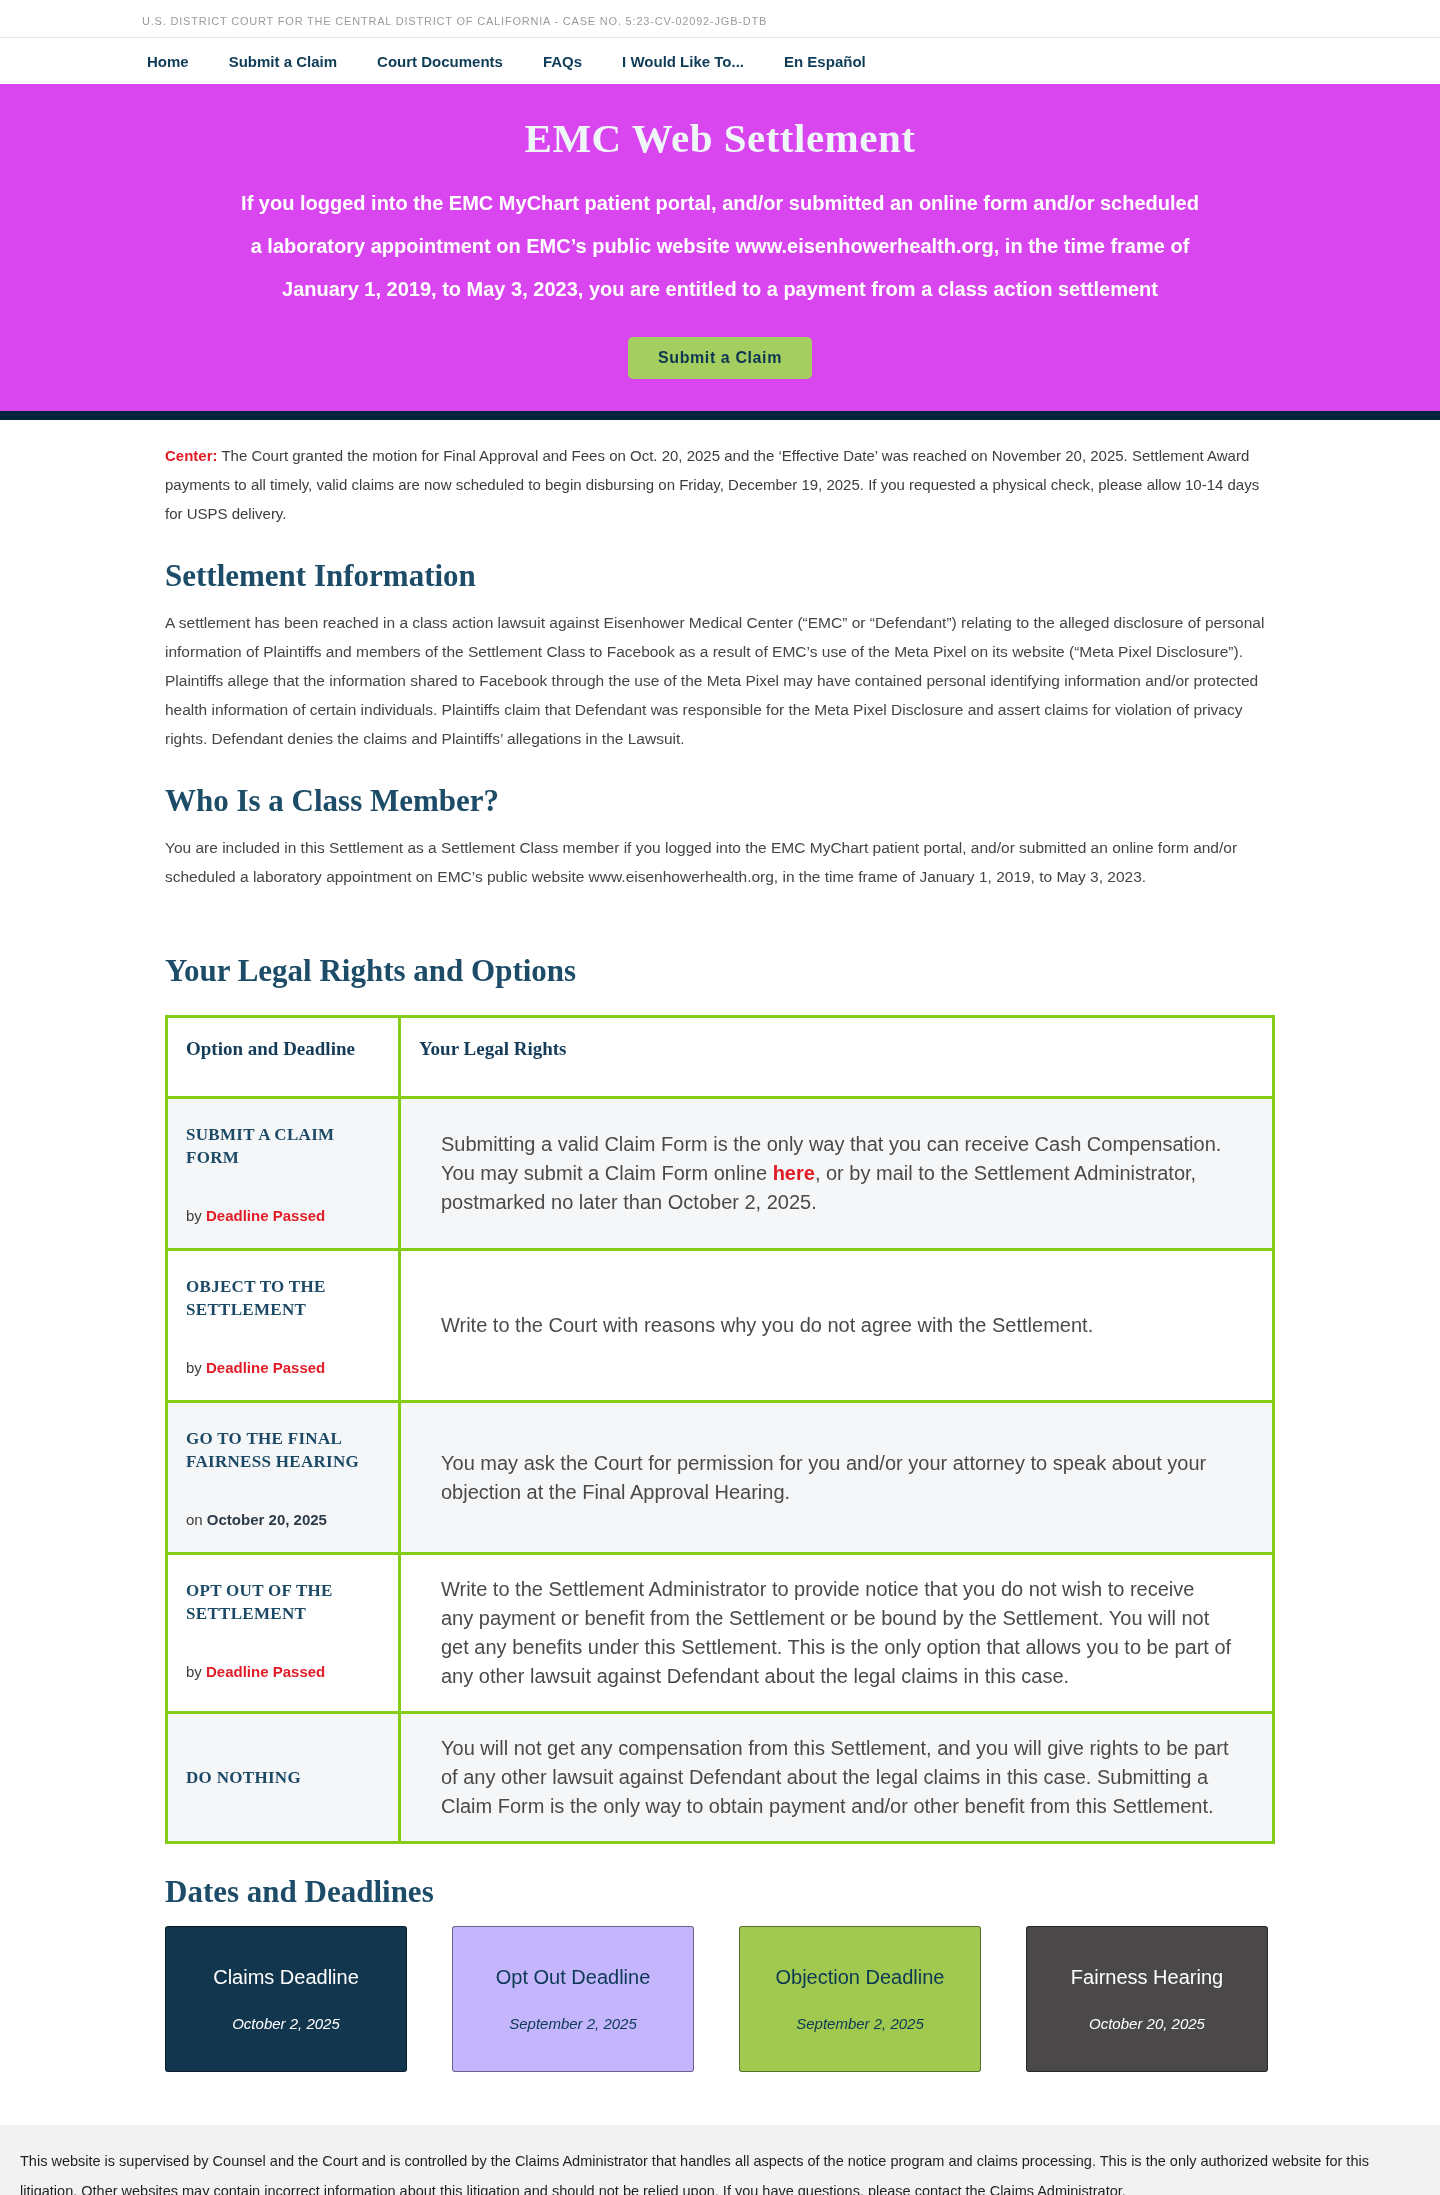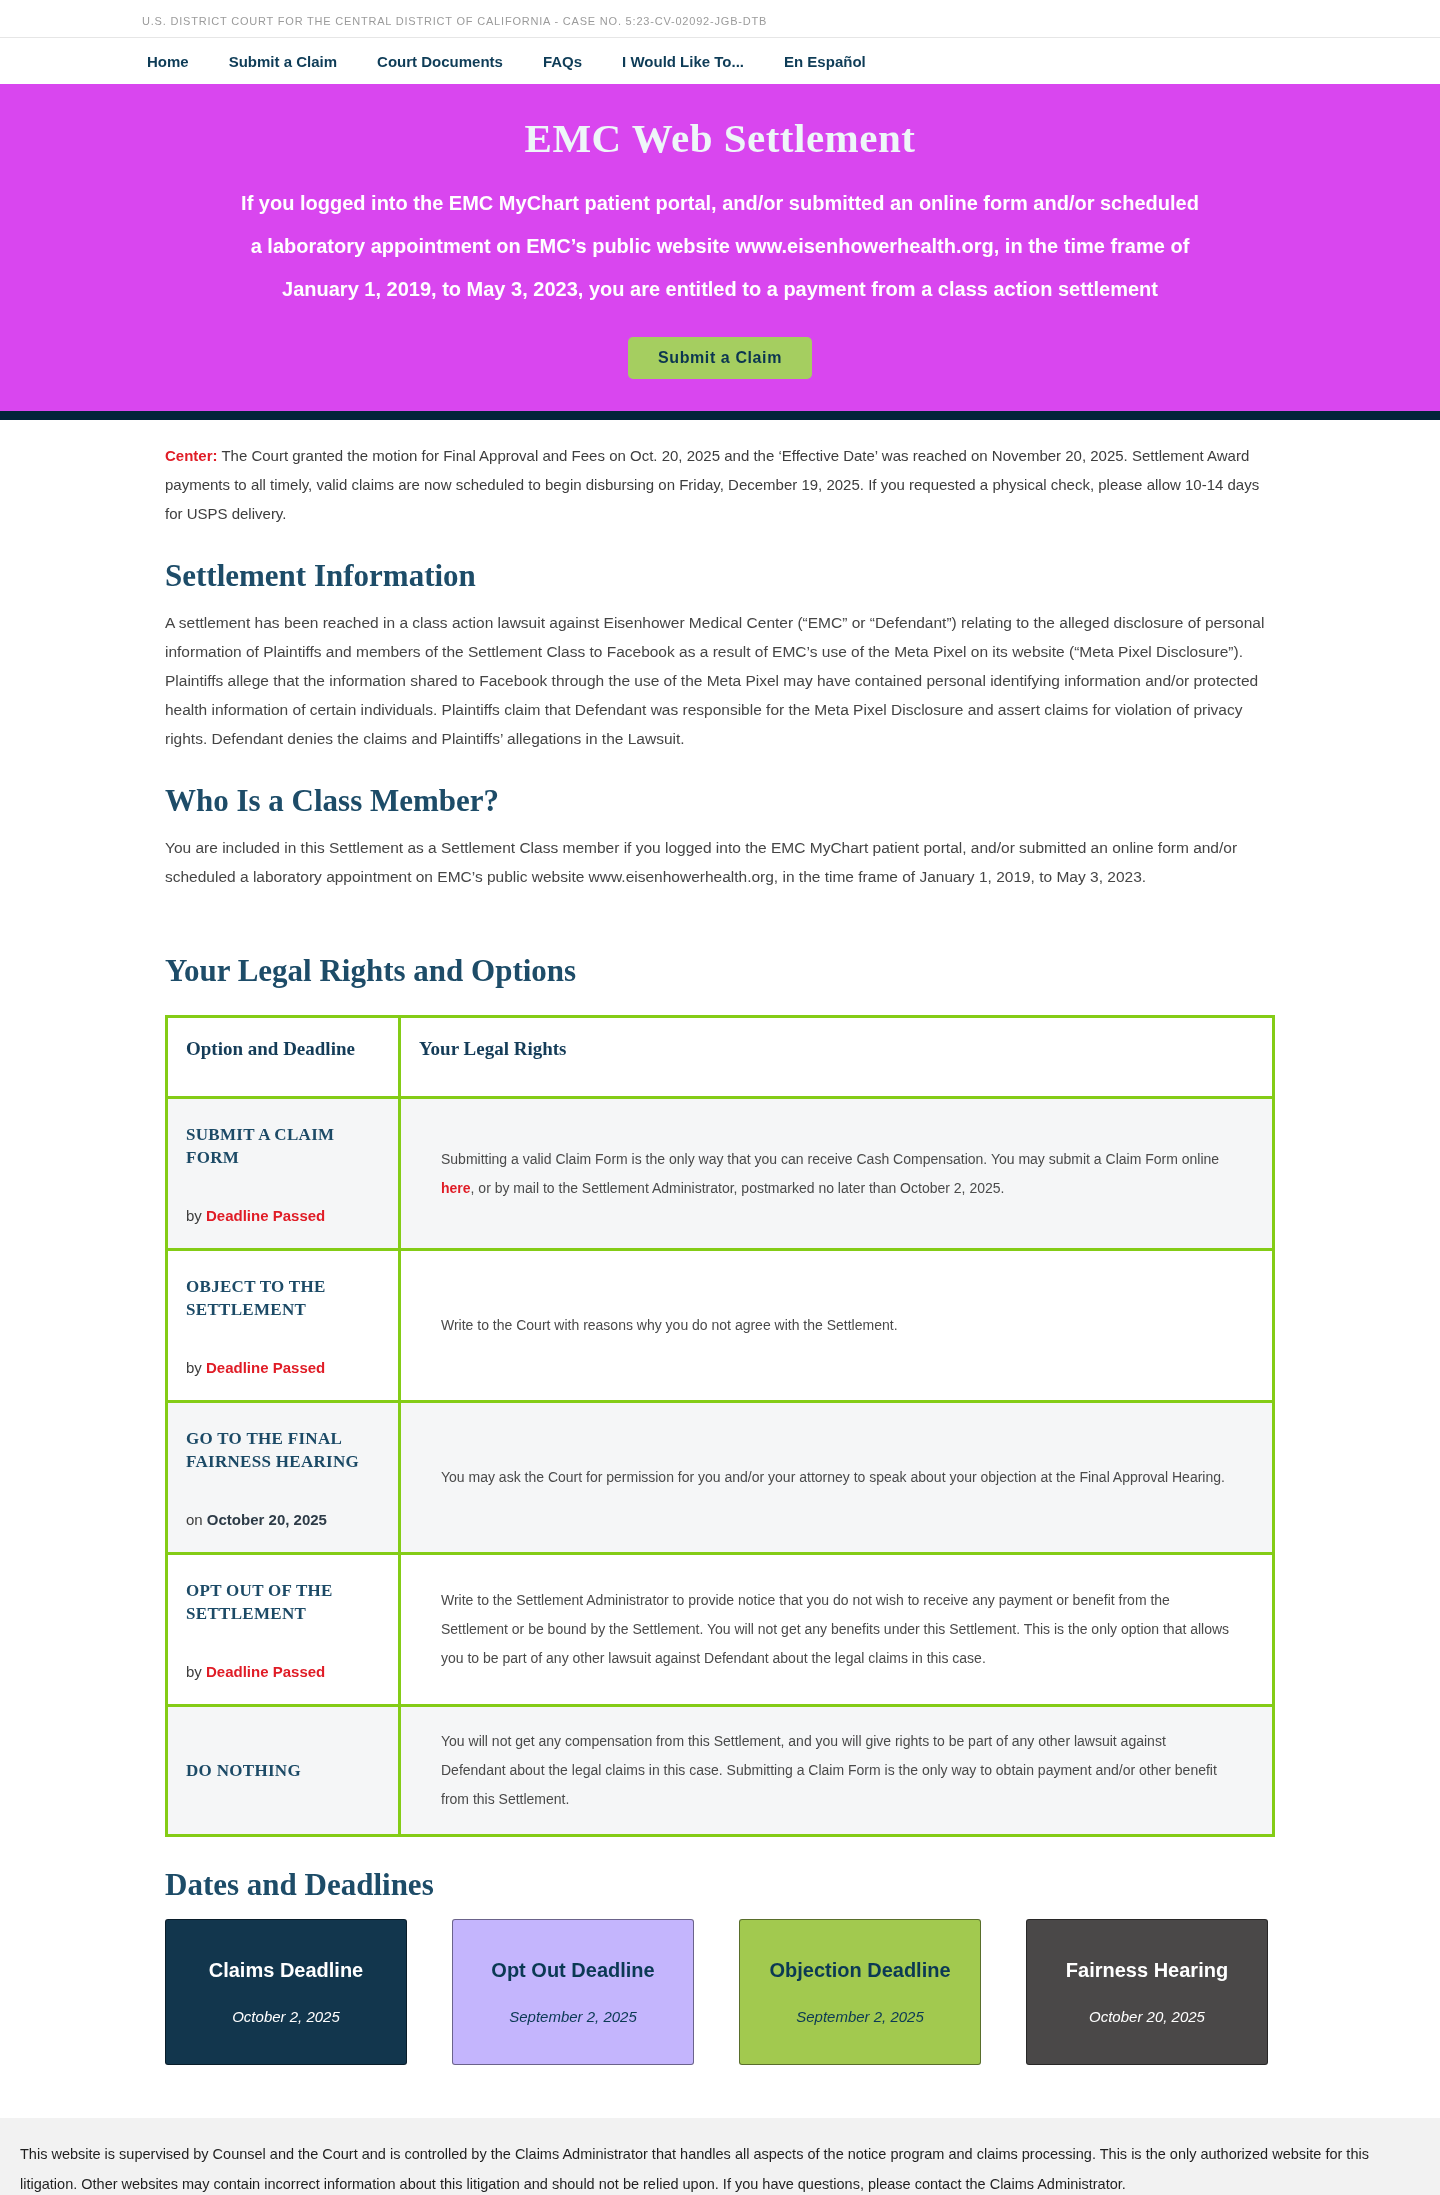--- a/index.html
+++ b/index.html
@@ -115,37 +115,37 @@
     font-size: 17px;
     line-height: 23px;
     color: #1c4a66;
     letter-spacing: 0.3px;
   }
   .option-deadline { margin-top: 38px; font-size: 15px; color: #3d3d3d; }
   .deadline-red { color: #e01c26; font-weight: 700; }
   .deadline-dark { color: #2d3b47; font-weight: 700; }
   td.rights-cell {
     padding: 20px 40px;
-    font-size: 14px;
+    font-size: 20px;
     line-height: 29px;
     color: #4a4a4a;
     vertical-align: middle;
     margin-top: 21px;
   }
 
   
   .cards { display: flex; gap: 45px; margin-top: 16px; }
   .card {
     width: 242px; height: 146px;
     border-radius: 3px;
     display: flex; flex-direction: column; align-items: center; justify-content: center;
     text-align: center;
     border: 1px solid rgba(0,0,0,0.45);
   }
-  .card-title { font-size: 20px; font-weight: 700; }
+  .card-title { font-size: 20px; font-weight: 400; }
   .card-date { margin-top: 26px; font-style: italic; font-size: 15px; }
   .card-navy  { background: #12364d; color: #ffffff; }
   .card-teal  { background: #c4b5fd; color: #0b3954; }
   .card-green { background: #a2c94f; color: #0b3954; }
   .card-gray  { background: #4a4848; color: #ffffff; }
 
   
   .disclaimer {
     margin-top: 53px;
     background: #f2f2f2;

